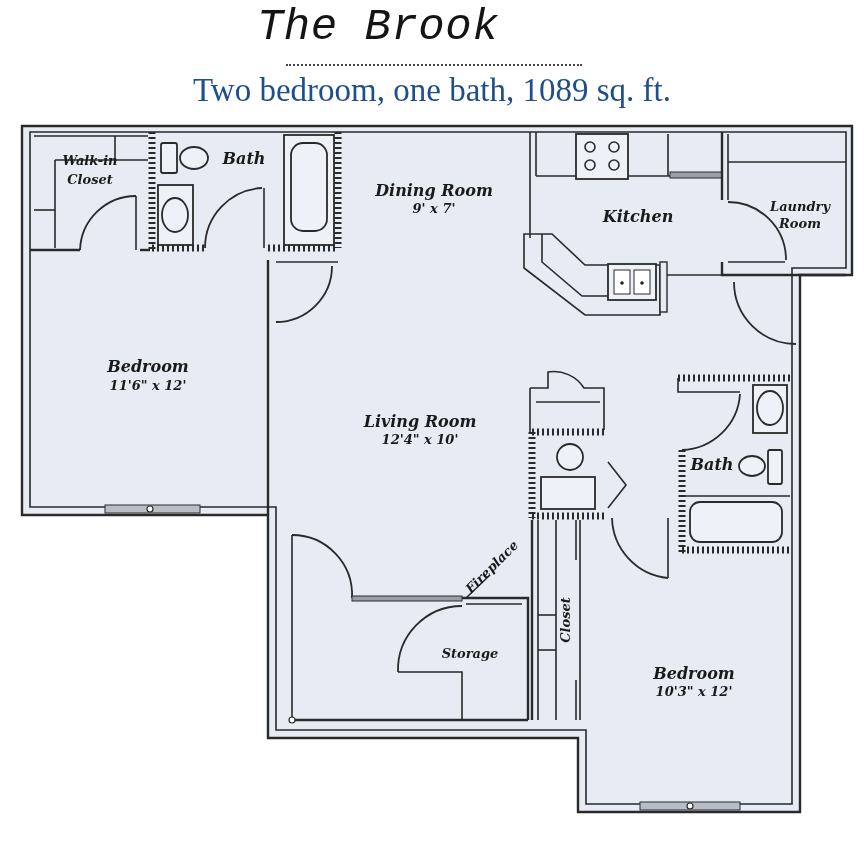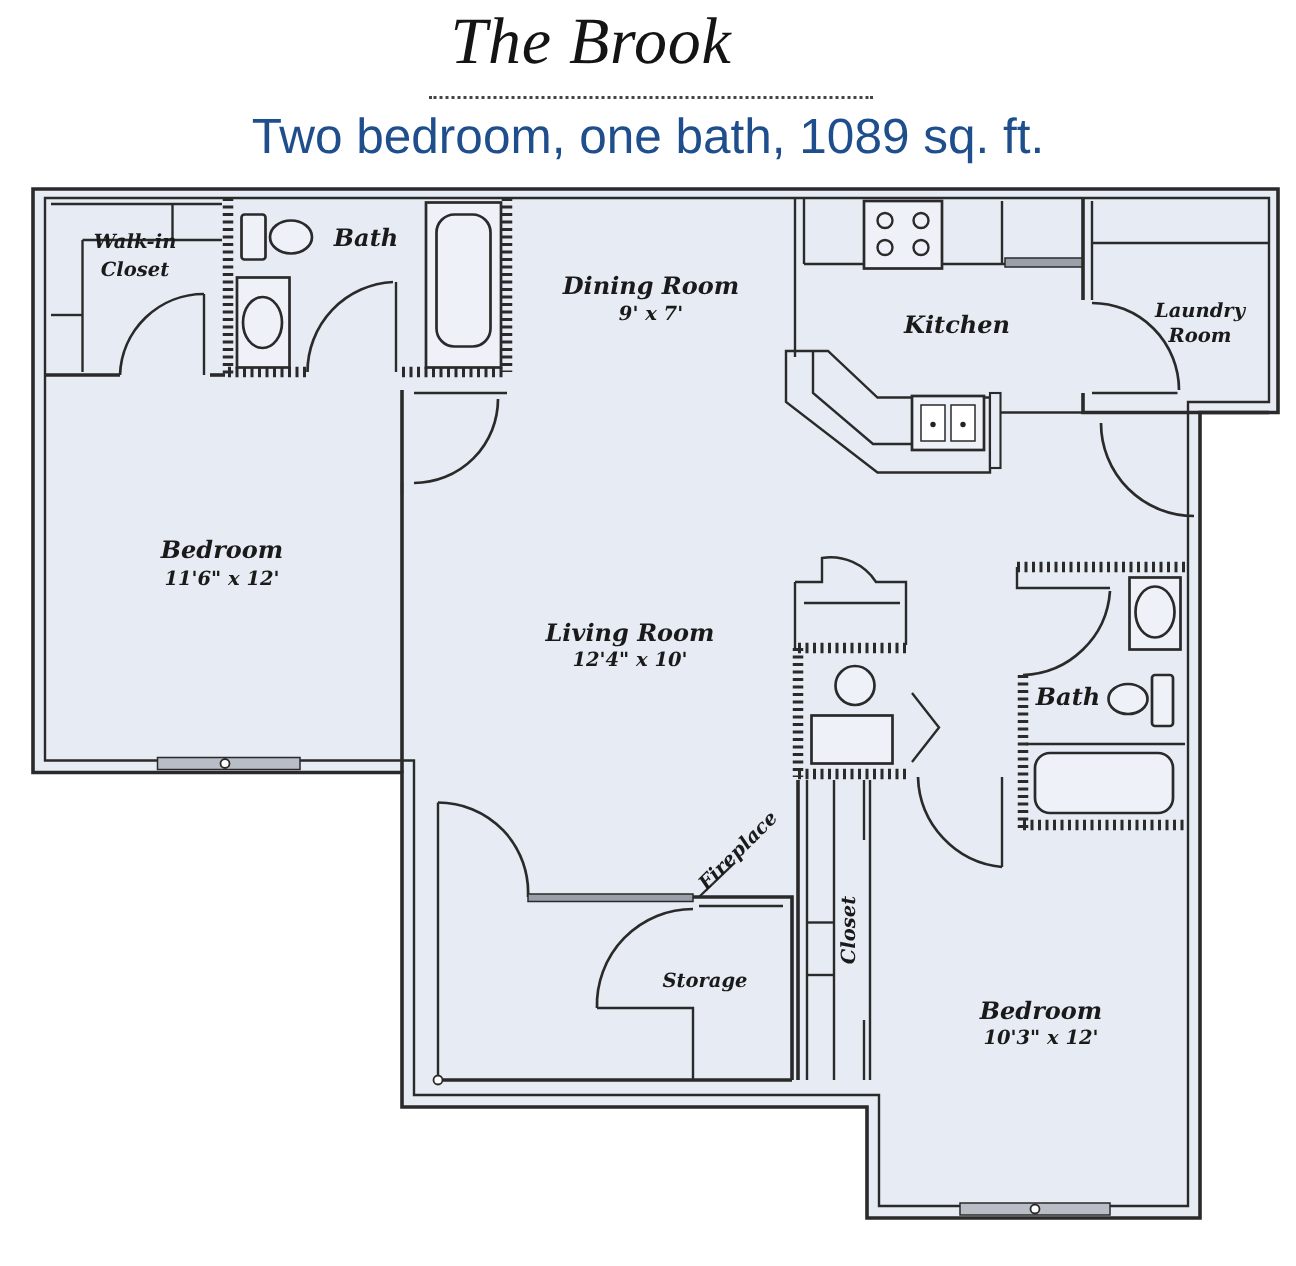--- a/index.html
+++ b/index.html
@@ -1,23 +1,23 @@
 <!DOCTYPE html>
 <html><head>
 <meta charset="utf-8">
 <style>
   html,body{margin:0;padding:0;background:#ffffff;}
   body{width:864px;height:844px;position:relative;overflow:hidden;}
   .title{position:absolute;left:0;top:2px;width:756px;text-align:center;
-    font-family:Liberation Serif, serif;font-style:italic;
-    font-size:44px;color:#141414;letter-spacing:0.5px;padding-left:16px;}
+    font-family:Liberation Mono, monospace;font-style:italic;
+    font-size:44px;color:#141414;letter-spacing:0.5px;}
   .divider{position:absolute;left:286px;top:64px;width:296px;height:0;
     border-top:2px dotted #444;}
   .subtitle{position:absolute;left:0;top:72px;width:864px;text-align:center;
-    font-family:Liberation Sans, sans-serif;font-size:33px;color:#1f4e8c;}
+    font-family:Liberation Serif, serif;font-size:33px;color:#1f4e8c;}
   svg.plan{position:absolute;left:0;top:0;}
   .room-label{font-family:"DejaVu Serif","Liberation Serif",serif;font-style:italic;font-weight:bold;
     fill:#1a1a1a;text-anchor:middle;}
   .lbl{font-size:16px;}
   .dim{font-size:13px;}
   .w{fill:none;stroke:#2a2a2a;stroke-width:2.4;}
   .wt{fill:none;stroke:#2a2a2a;stroke-width:1.6;}
   .dot{fill:none;stroke:#2a2a2a;stroke-width:7;stroke-dasharray:2 3;}
   .fix{fill:#eef2f8;stroke:#2a2a2a;stroke-width:1.8;}
   .door{fill:none;stroke:#2a2a2a;stroke-width:1.8;}

